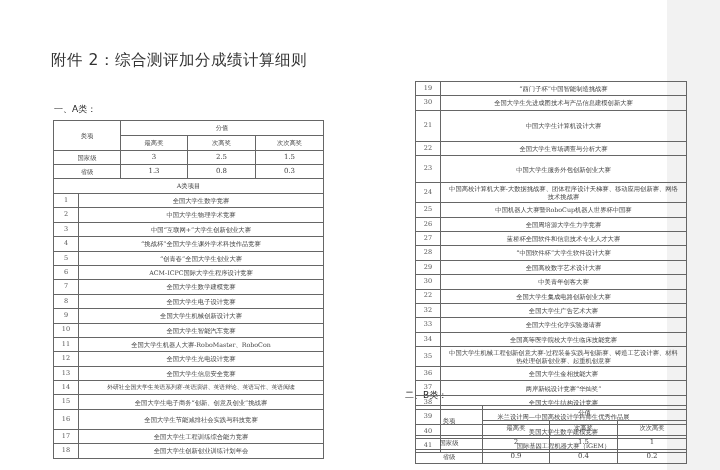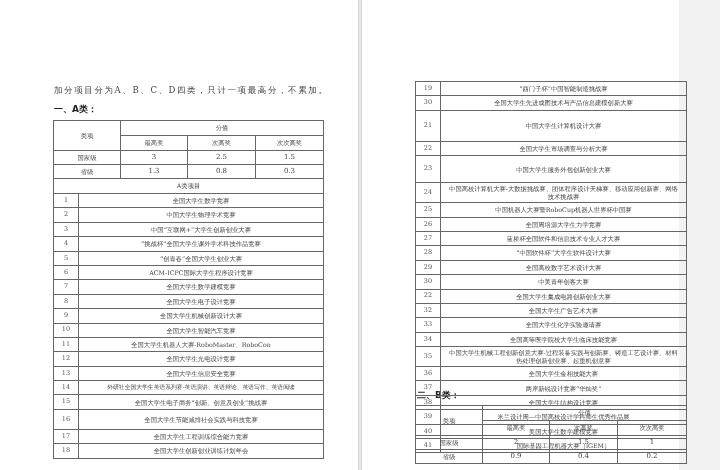--- a/index.html
+++ b/index.html
@@ -4,54 +4,54 @@
 <style>
   html, body { margin:0; padding:0; }
   body {
     width:720px; height:470px; overflow:hidden; position:relative;
     background:#f2f2f2;
     font-family:"DejaVu Serif", "Liberation Serif", serif;
     color:#333;
   }
   .page { position:absolute; top:0; height:470px; background:#fff; }
   #page-left { left:0; width:358px; }
-  #page-right { left:362px; width:317px; }
+  #page-right { left:350px; width:317px; }
   .page-gap { position:absolute; left:358px; top:0; width:4px; height:470px; background:#e6e6e6; border-left:1px solid #d8d8d8; border-right:1px solid #d8d8d8; box-sizing:border-box; }
 
   .doc-title {
     position:absolute; left:0; width:358px; top:50px; text-align:center;
     font-family:"DejaVu Sans", "Liberation Sans", sans-serif;
     font-size:15.5px; color:#333; letter-spacing:0.5px;
   }
   .intro {
     position:absolute; left:54px; top:85px; font-size:8.5px; color:#444; letter-spacing:1.6px;
   }
   .section-head {
     position:absolute; font-family:"DejaVu Sans", "Liberation Sans", sans-serif;
-    font-size:9px; font-weight:bold; color:#222;
+    font-size:9px; font-weight:normal; color:#222;
   }
 
   table { border-collapse:collapse; position:absolute; table-layout:fixed; }
   td {
     border:0.8px solid #666; text-align:center; vertical-align:middle;
     font-size:6.3px; color:#444; padding:0; line-height:1.15; overflow:hidden;
   }
   .num { font-size:6.5px; color:#555; }
   .score { font-size:7px; }
 
   #table-a-scores { left:53px; top:120px; width:270px; }
   #table-a-items-left { left:53px; top:178px; width:270px; }
   #table-a-items-right { left:415px; top:33px; width:271px;margin-top:48px; }
   #table-b-scores { left:415px; top:405px; width:271px; }
 </style>
 </head>
 <body>
 
 <div class="page" id="page-left">
-  <div class="intro">加分项目分为A、B、C、D四类，只计一项最高分，不累加。</div>
+  <div class="doc-title">附件 2：综合测评加分成绩计算细则</div>
   <div class="section-head" style="left:54px; top:103px;">一、A类：</div>
 </div>
 <div class="page-gap"></div>
 <div class="page" id="page-right">
   <div class="section-head" style="left:55px; top:389px;">二、B类：</div>
 </div>
 
 <table id="table-a-scores">
   <colgroup>
       <col style="width:67px">

